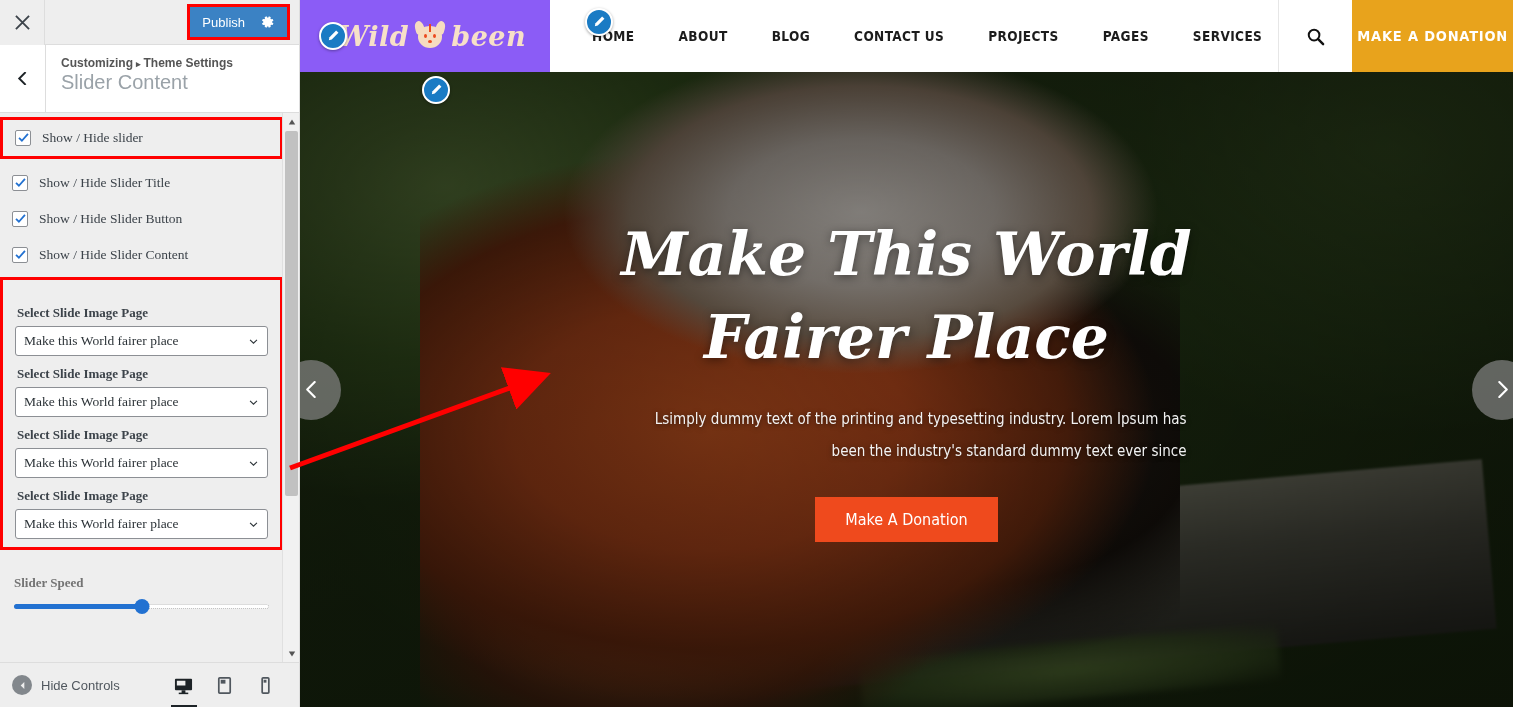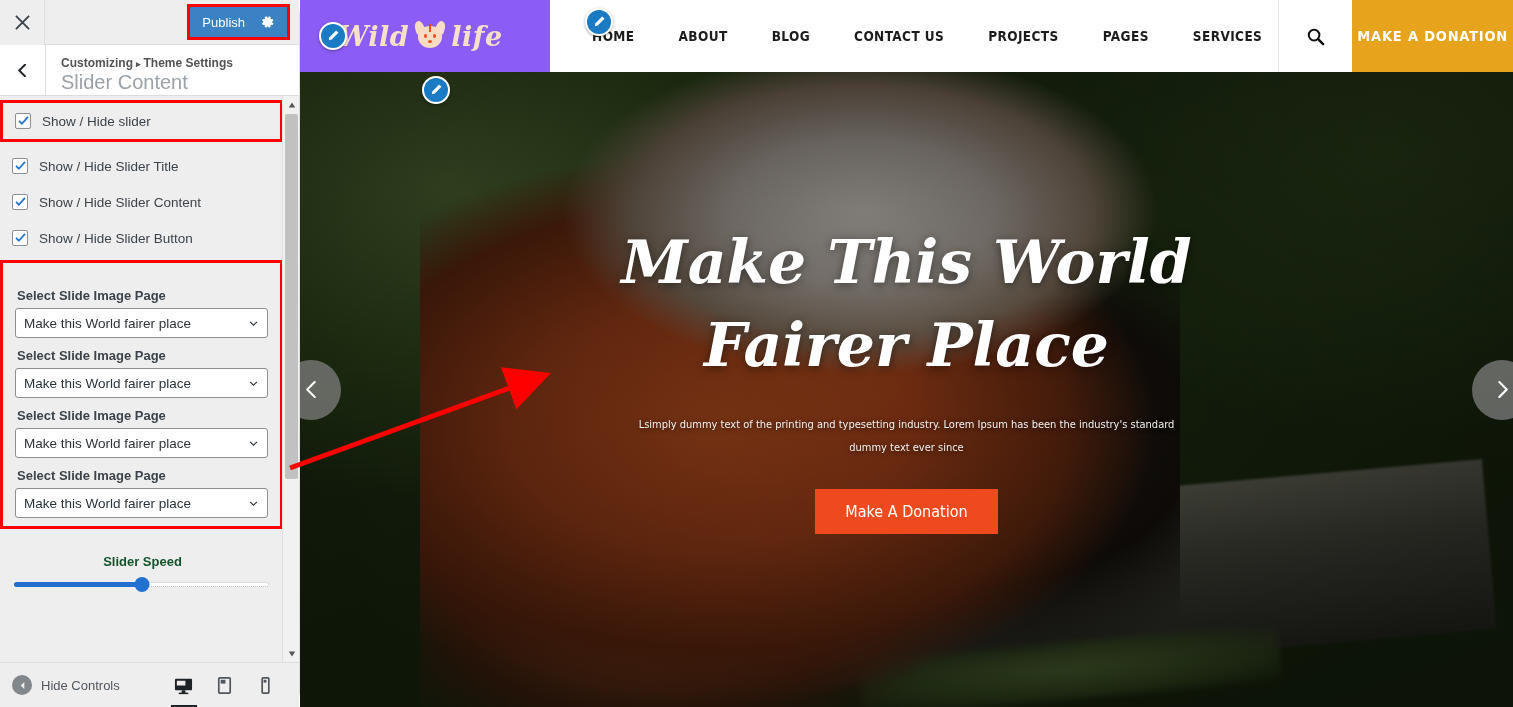--- a/index.html
+++ b/index.html
@@ -12,21 +12,20 @@
   .app { position: relative; width: 1513px; height: 707px; display: flex; }
 
   
   .customizer {
     position: relative;
     width: 300px; height: 707px;
     background: #eee;
     border-right: 1px solid #ddd;
     display: flex; flex-direction: column;
     flex: 0 0 300px;
-    border-radius: 16px;
   }
   .cz-top {
     height: 45px; background: #eee;
     display: flex; align-items: stretch;
     border-bottom: 1px solid #ddd;
   }
   .cz-close {
     width: 45px; height: 45px;
     display: flex; align-items: center; justify-content: center;
     background: #eee; border-right: 1px solid #ddd;
@@ -46,38 +45,38 @@
     height: 30px; padding: 0 12px;
     display: flex; align-items: center; gap: 16px;
     font-size: 13px; cursor: pointer; border: none;
     font-family: "Liberation Sans", sans-serif;
   }
   .gear { width: 14px; height: 14px; fill: #fff; }
 
   .cz-header {
     display: flex; align-items: stretch;
     background: #fff; border-bottom: 1px solid #ddd;
-    height: 51px;
+    height: 68px;
   }
   .cz-back {
     width: 46px; display: flex; align-items: center; justify-content: center;
     border-right: 1px solid #ddd; cursor: pointer; color: #222;
     font-size: 18px; font-weight: bold;
   }
   .cz-back svg { width: 13px; height: 13px; }
   .cz-titles { padding: 11px 0 0 15px; }
   .cz-breadcrumb { font-size: 12px; color: #555; font-weight: bold; }
   .cz-breadcrumb .sep { font-size: 9px; margin: 0 3px; }
   .cz-title { font-size: 20px; color: #9aa2a8; font-weight: 300; margin-top: 1px; }
 
   .cz-body {
     flex: 1; position: relative; overflow: hidden;
     background: #eee; padding: 0;
   }
-  .cz-scroll { padding: 0 16px 0 0; }
+  .cz-scroll { padding: 0 16px 0 0; font-family: Liberation Serif, serif; }
 
   .ctrl { padding: 0 12px; margin-top: 25px; }
   .chk-row {
     display: flex; align-items: center; gap: 11px;
     padding: 10px 12px; font-size: 13.5px; color: #3c434a;
   }
   .cbox {
     width: 16px; height: 16px; flex: 0 0 16px;
     background: #fff; border: 1px solid #8c8f94; border-radius: 2px;
     position: relative; cursor: pointer;
@@ -94,21 +93,21 @@
   .sel {
     width: 100%; height: 30px; background: #fff;
     border: 1px solid #8c8f94; border-radius: 3px;
     display: flex; align-items: center; padding: 0 8px;
     font-size: 13.5px; color: #2c3338; cursor: pointer;
     position: relative;
   }
   .sel .chev {
     margin-left: auto; width: 11px; height: 11px;
   }
-  .range-label { font-size: 13px; font-weight: bold; color: #14532d; margin: 12px 0 8px 2px; text-align: center; }
+  .range-label { font-size: 13px; font-weight: bold; color: #737373; margin: 12px 0 8px 2px; }
   .range-wrap { padding: 0 2px 10px 2px; }
   .range-track {
     position: relative; height: 14px; display: flex; align-items: center;
   }
   .range-bg {
     position: absolute; left: 0; right: 0; height: 5px;
     background: #fff; border: 1px dotted #b9b9b9; border-radius: 3px;
   }
   .range-fill {
     position: absolute; left: 0; height: 5px; background: #2271d1; border-radius: 3px;
@@ -258,21 +257,21 @@
     align-items: center; justify-content: center; z-index: 3; padding-bottom: 24px;
   }
   .hero-title {
     font-family: "DejaVu Serif", serif; font-style: italic; font-weight: bold;
     color: #fff; font-size: 60px; line-height: 1.38; text-align: center;
     text-shadow: 0 2px 10px rgba(0,0,0,.45);
     max-width: 720px;
   }
   .hero-p {
     font-family: "DejaVu Sans Condensed", "Liberation Sans Narrow", "Liberation Sans", sans-serif;
-    color: #f2f2f2; font-size: 11px; line-height: 2.1; text-align: center;
+    color: #f2f2f2; font-size: 15px; line-height: 2.1; text-align: right;
     max-width: 560px; margin-top: 26px;
     text-shadow: 0 1px 5px rgba(0,0,0,.6);
   }
   .hero-btn {
     margin-top: 30px; background: #ef4a1d; color: #fff; border: none;
     padding: 13px 30px; font-size: 16px; cursor: pointer;
     font-family: "DejaVu Sans Condensed", "Liberation Sans Narrow", "Liberation Sans", sans-serif;
   }
 
   .arrow-nav {
@@ -362,30 +361,30 @@
           </span>
           <span>Show / Hide Slider Title</span>
         </div>
 
         <div class="chk-row">
           <span class="cbox">
             <svg viewBox="0 0 16 16">
                 <path d="M2.5 8.5 L6 12 L13.5 3.5" stroke="#2271d1" stroke-width="2.2" fill="none"></path>
               </svg>
           </span>
-          <span>Show / Hide Slider Content</span>
+          <span>Show / Hide Slider Button</span>
         </div>
 
         <div class="chk-row">
           <span class="cbox">
             <svg viewBox="0 0 16 16">
                 <path d="M2.5 8.5 L6 12 L13.5 3.5" stroke="#2271d1" stroke-width="2.2" fill="none"></path>
               </svg>
           </span>
-          <span>Show / Hide Slider Button</span>
+          <span>Show / Hide Slider Content</span>
         </div>
 
         <div class="hl-box" style="margin-top:4px;">
           <div class="ctrl" style="padding-bottom:8px;">
 
             <div class="field-label">Select Slide Image Page</div>
             <div class="sel">
               <span>Make this World fairer place</span>
               <svg class="chev" viewBox="0 0 16 16">
                   <path d="M3 5.5 L8 10.5 L13 5.5" stroke="#2c3338" stroke-width="1.6" fill="none"></path>
@@ -494,21 +493,21 @@
           <span>Wild</span>
           <span class="animal">
             <span class="ear l"></span>
               <span class="ear r"></span>
             <span class="head"></span>
             <span class="stripe"></span>
             <span class="eye l"></span>
               <span class="eye r"></span>
             <span class="snout"></span>
           </span>
-          <span>life</span>
+          <span>been</span>
         </div>
       </div>
 
       <div class="nav-block">
         <div class="edit-pencil pencil-nav">
           <svg viewBox="0 0 16 16">
               <path d="M11.6 1.8l2.6 2.6-7.6 7.6-3.4.8.8-3.4z"></path>
             </svg>
         </div>
         <a class="nav-item">HOME</a>

